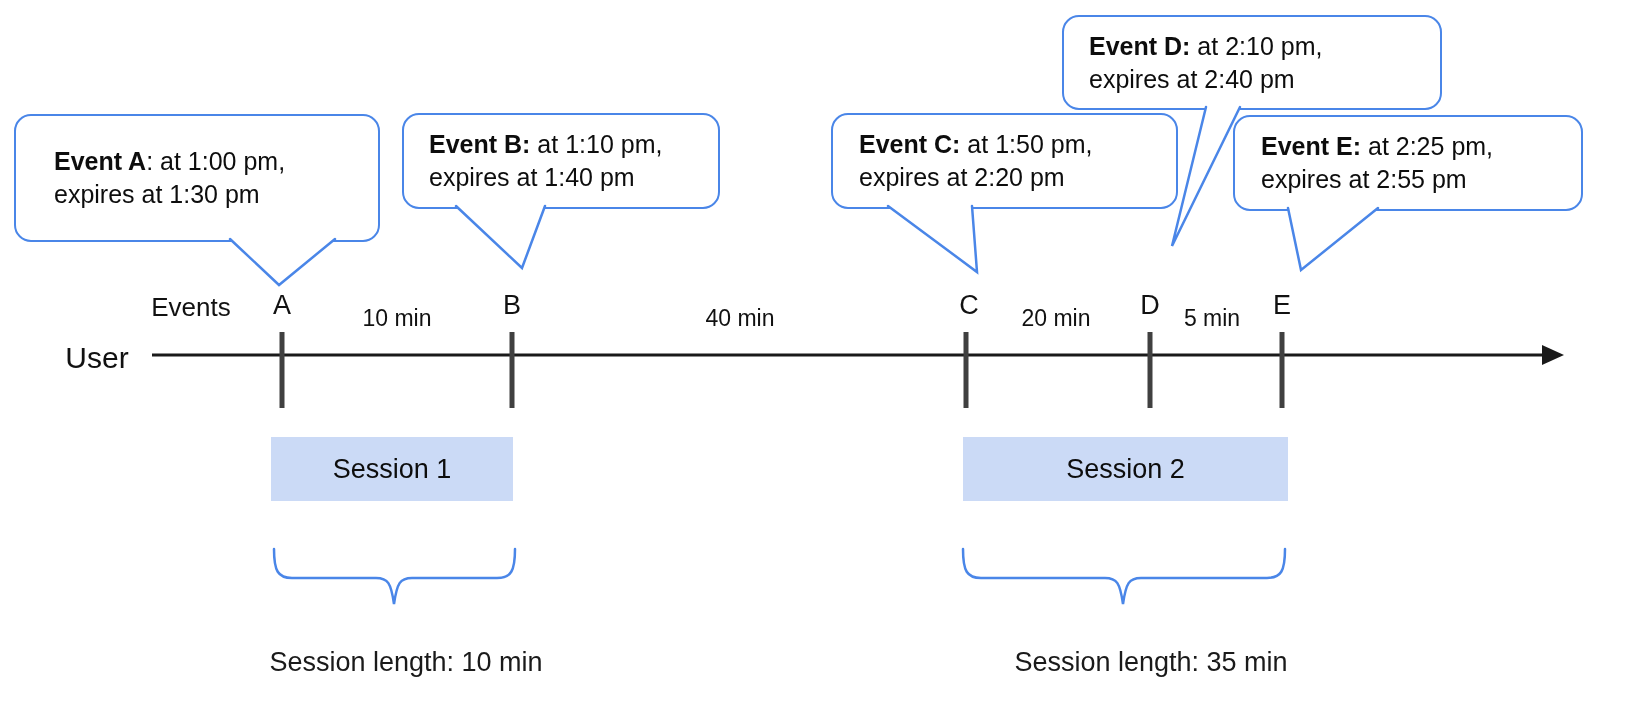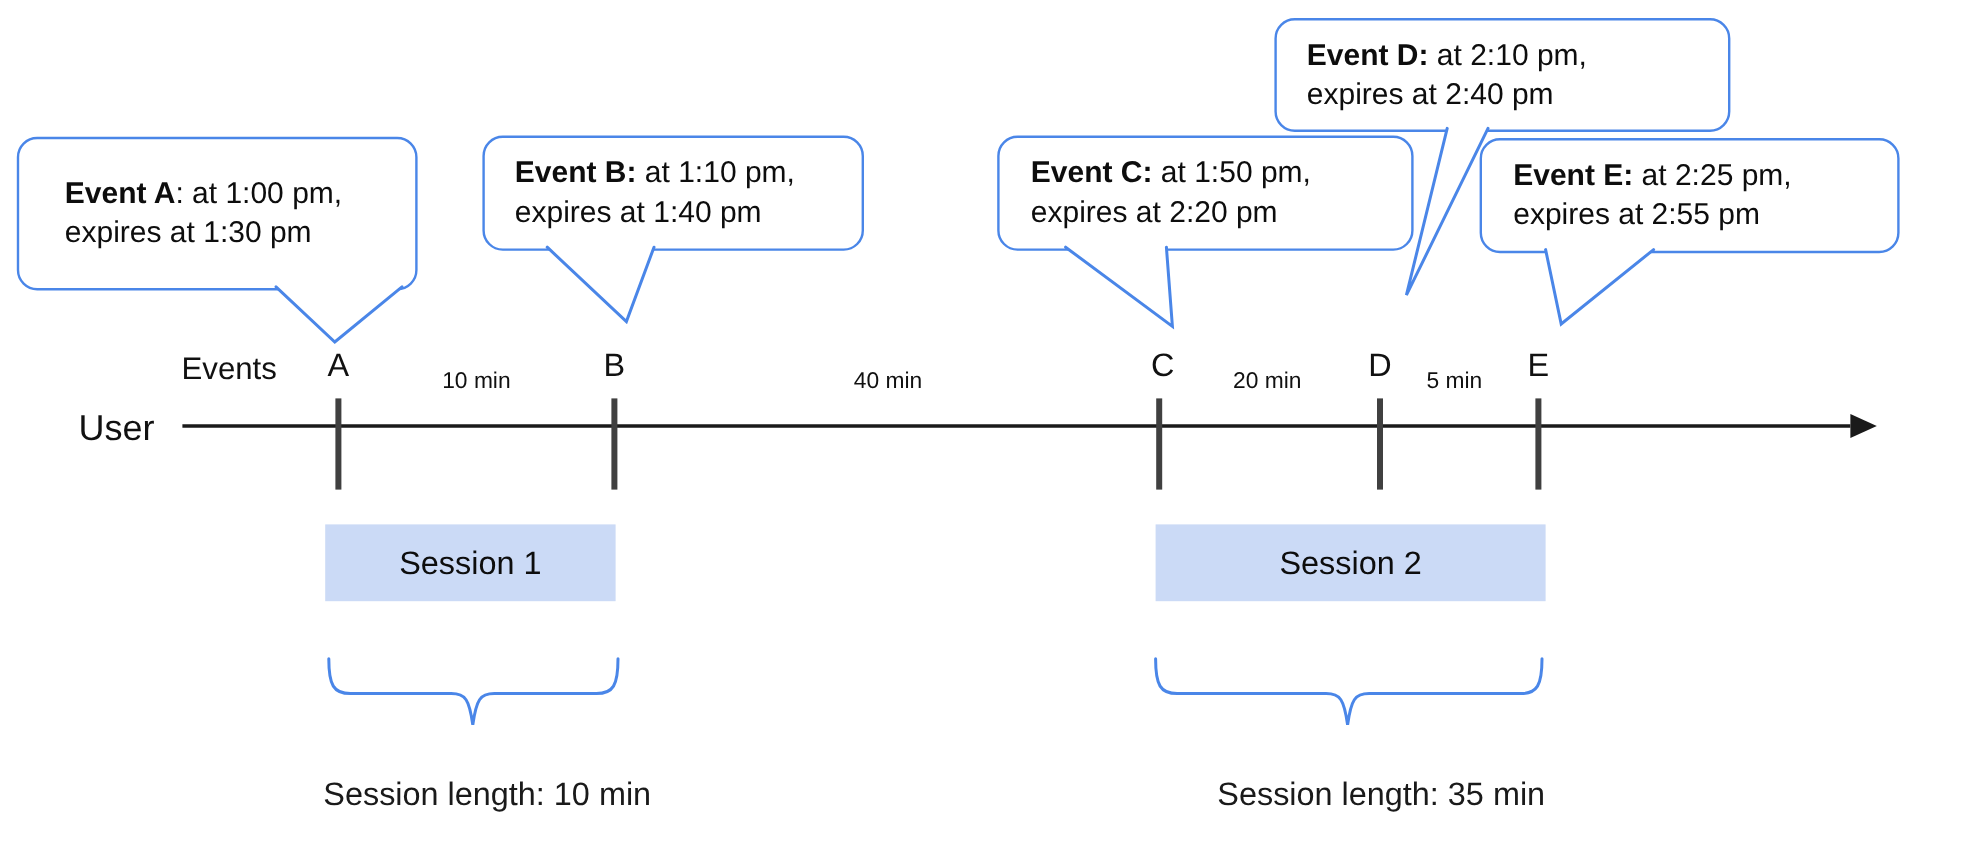--- a/index.html
+++ b/index.html
@@ -38,36 +38,36 @@
   .tick{fill:var(--tick,#404040);}
   .lbl{
     position:absolute;
     transform:translate(-50%,-50%);
     white-space:nowrap;
     z-index:2;
   }
   .lbl-events{font-size:26px;}
   .lbl-user{font-size:30px;}
   .lbl-letter{font-size:27px;}
-  .lbl-interval{font-size:19px;}
+  .lbl-interval{font-size:23px;}
   .session-box{
     position:absolute;
     background:var(--session,#cbdaf6);
     display:flex;align-items:center;justify-content:center;
     font-size:27px;color:#0d0d0d;
     z-index:1;
   }
   .lbl-length{font-size:27px;color:#1a1a1a;}
 </style>
 </head>
 <body>
 
 <div class="canvas">
 
-  <div class="bubble" style="left:14px;top:114px;width:334px;height:128px;padding-left:38px;">
+  <div class="bubble" style="left:14px;top:114px;width:366px;height:128px;padding-left:38px;">
     <div class="bubble-text"><b>Event A</b><span>: at 1:00 pm,</span><br><span>expires at 1:30 pm</span></div>
   </div>
 
   <div class="bubble" style="left:402px;top:113px;width:318px;height:96px;padding-left:25px;">
     <div class="bubble-text"><b>Event B:</b><span> at 1:10 pm,</span><br><span>expires at 1:40 pm</span></div>
   </div>
 
   <div class="bubble" style="left:831px;top:113px;width:347px;height:96px;padding-left:26px;justify-content:center;">
     <div class="bubble-text"><b>Event C:</b><span> at 1:50 pm,</span><br><span>expires at 2:20 pm</span></div>
   </div>

